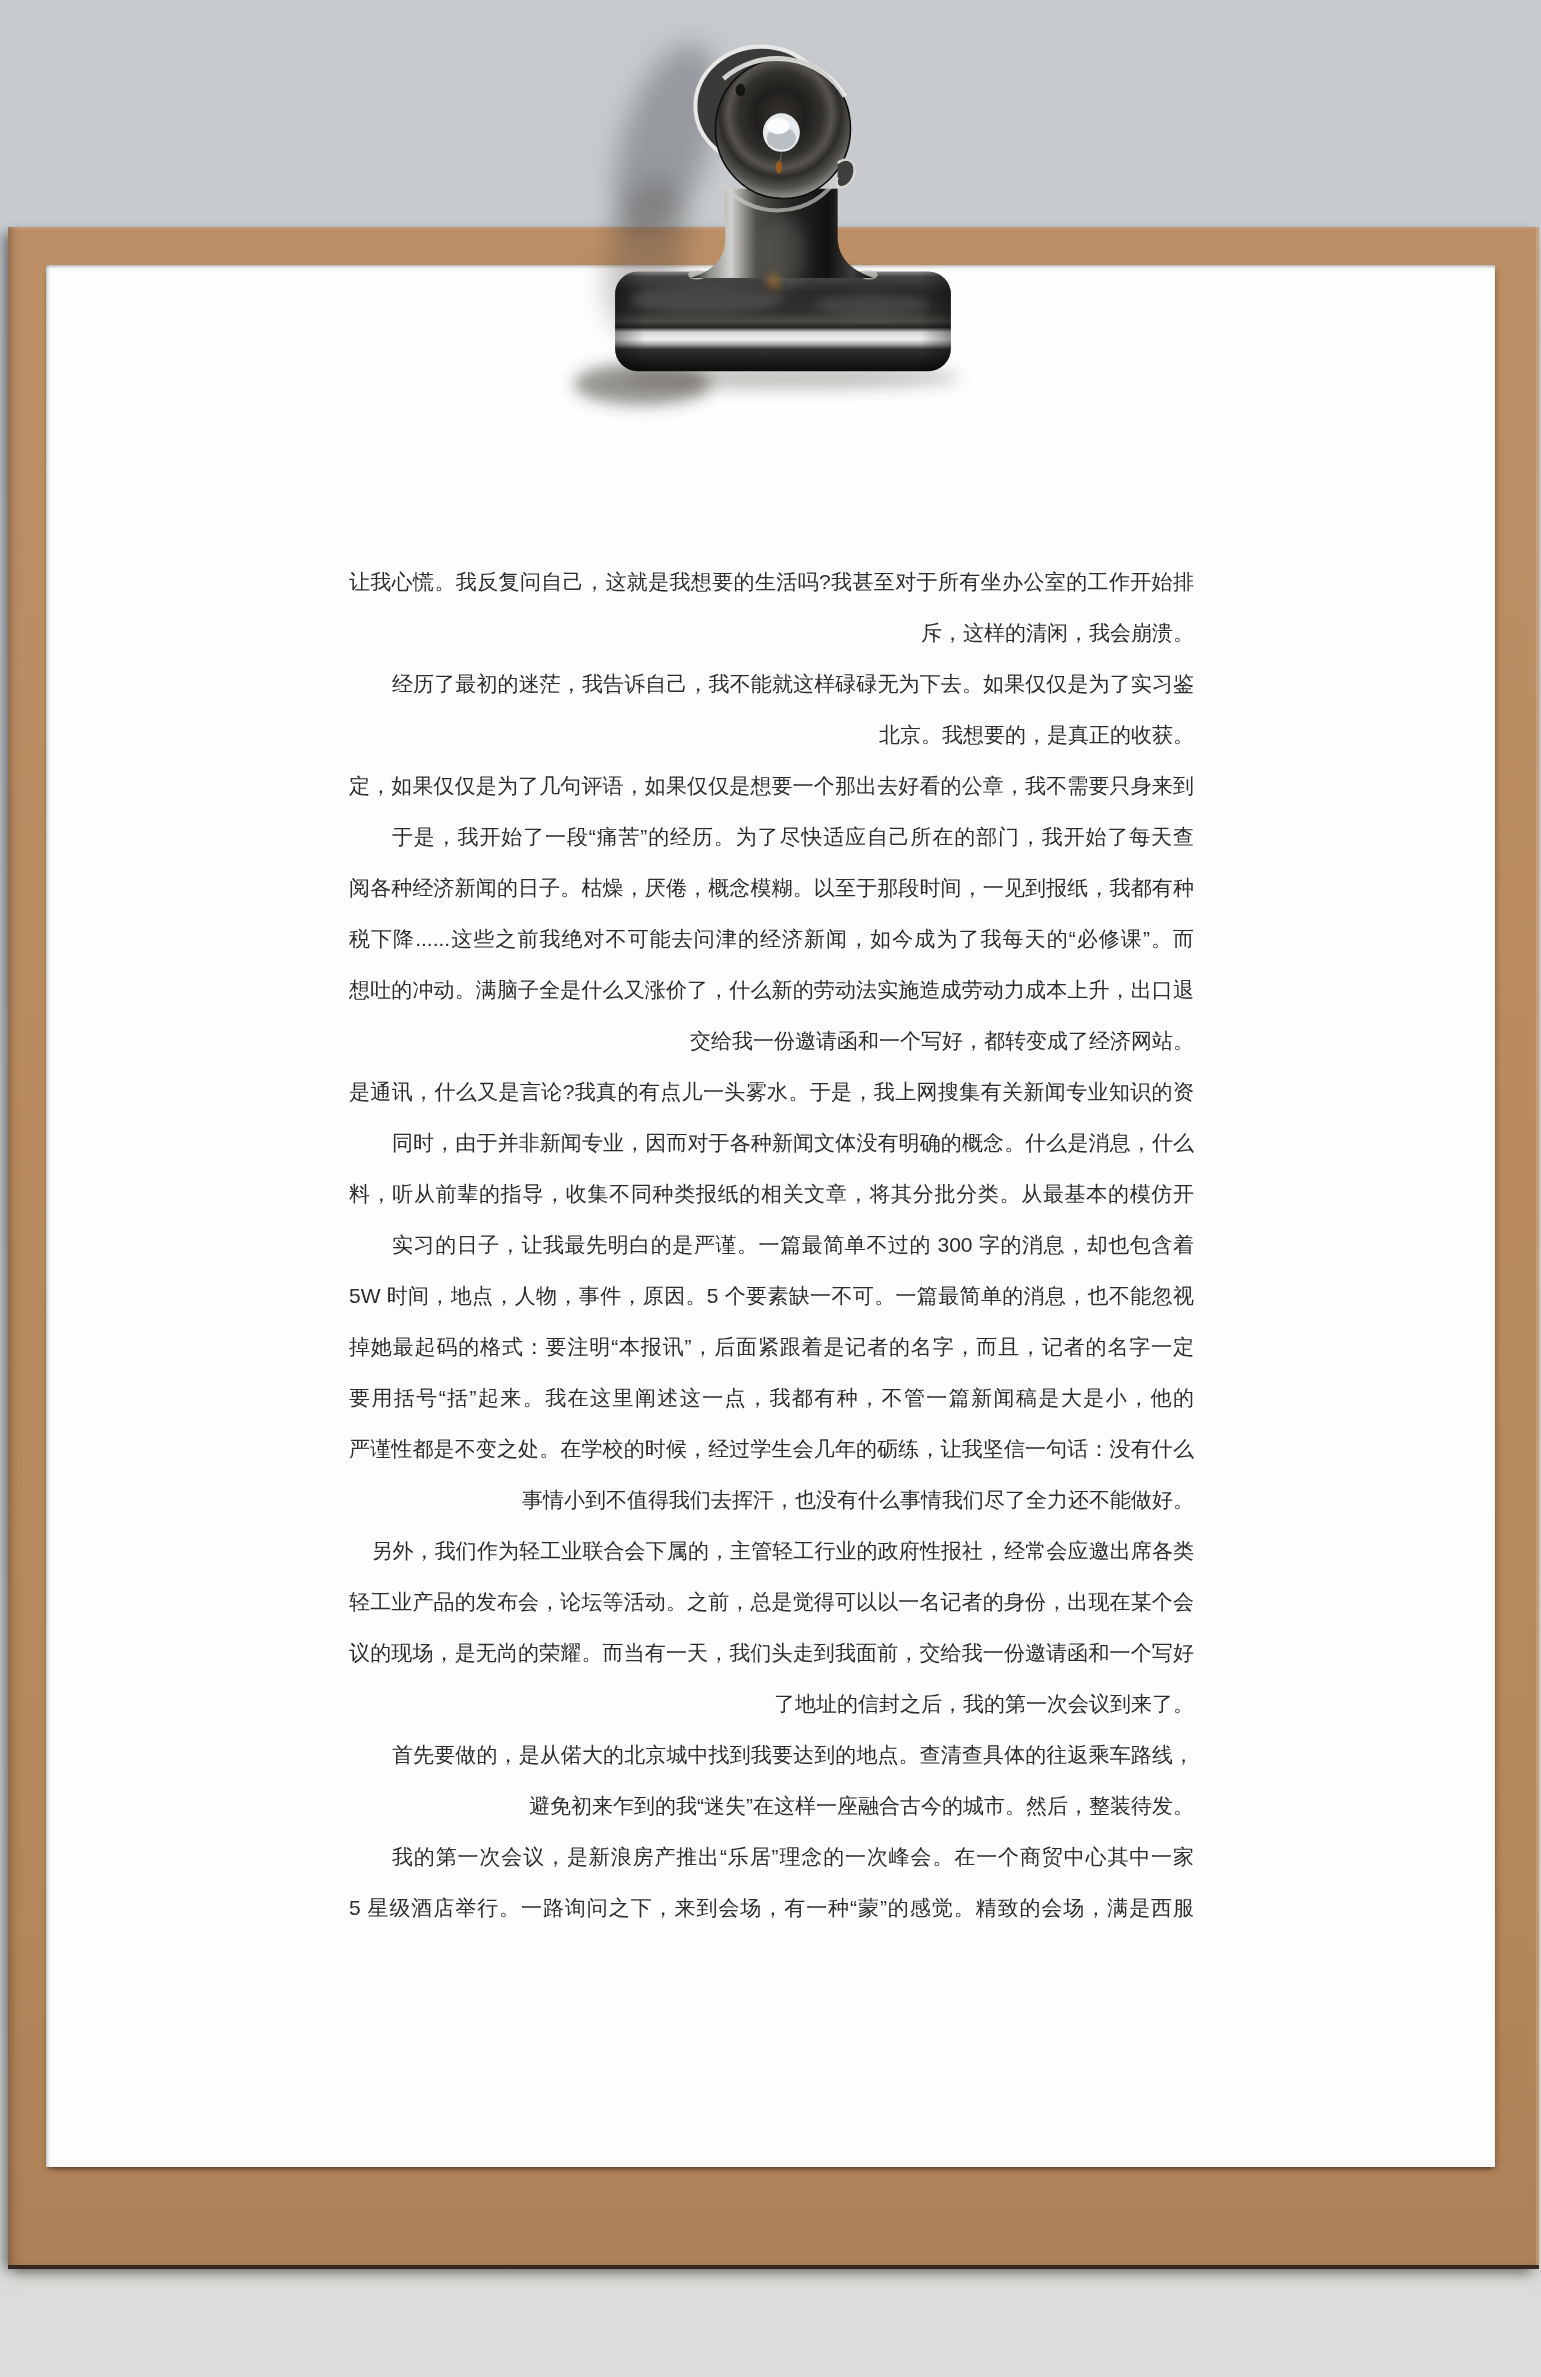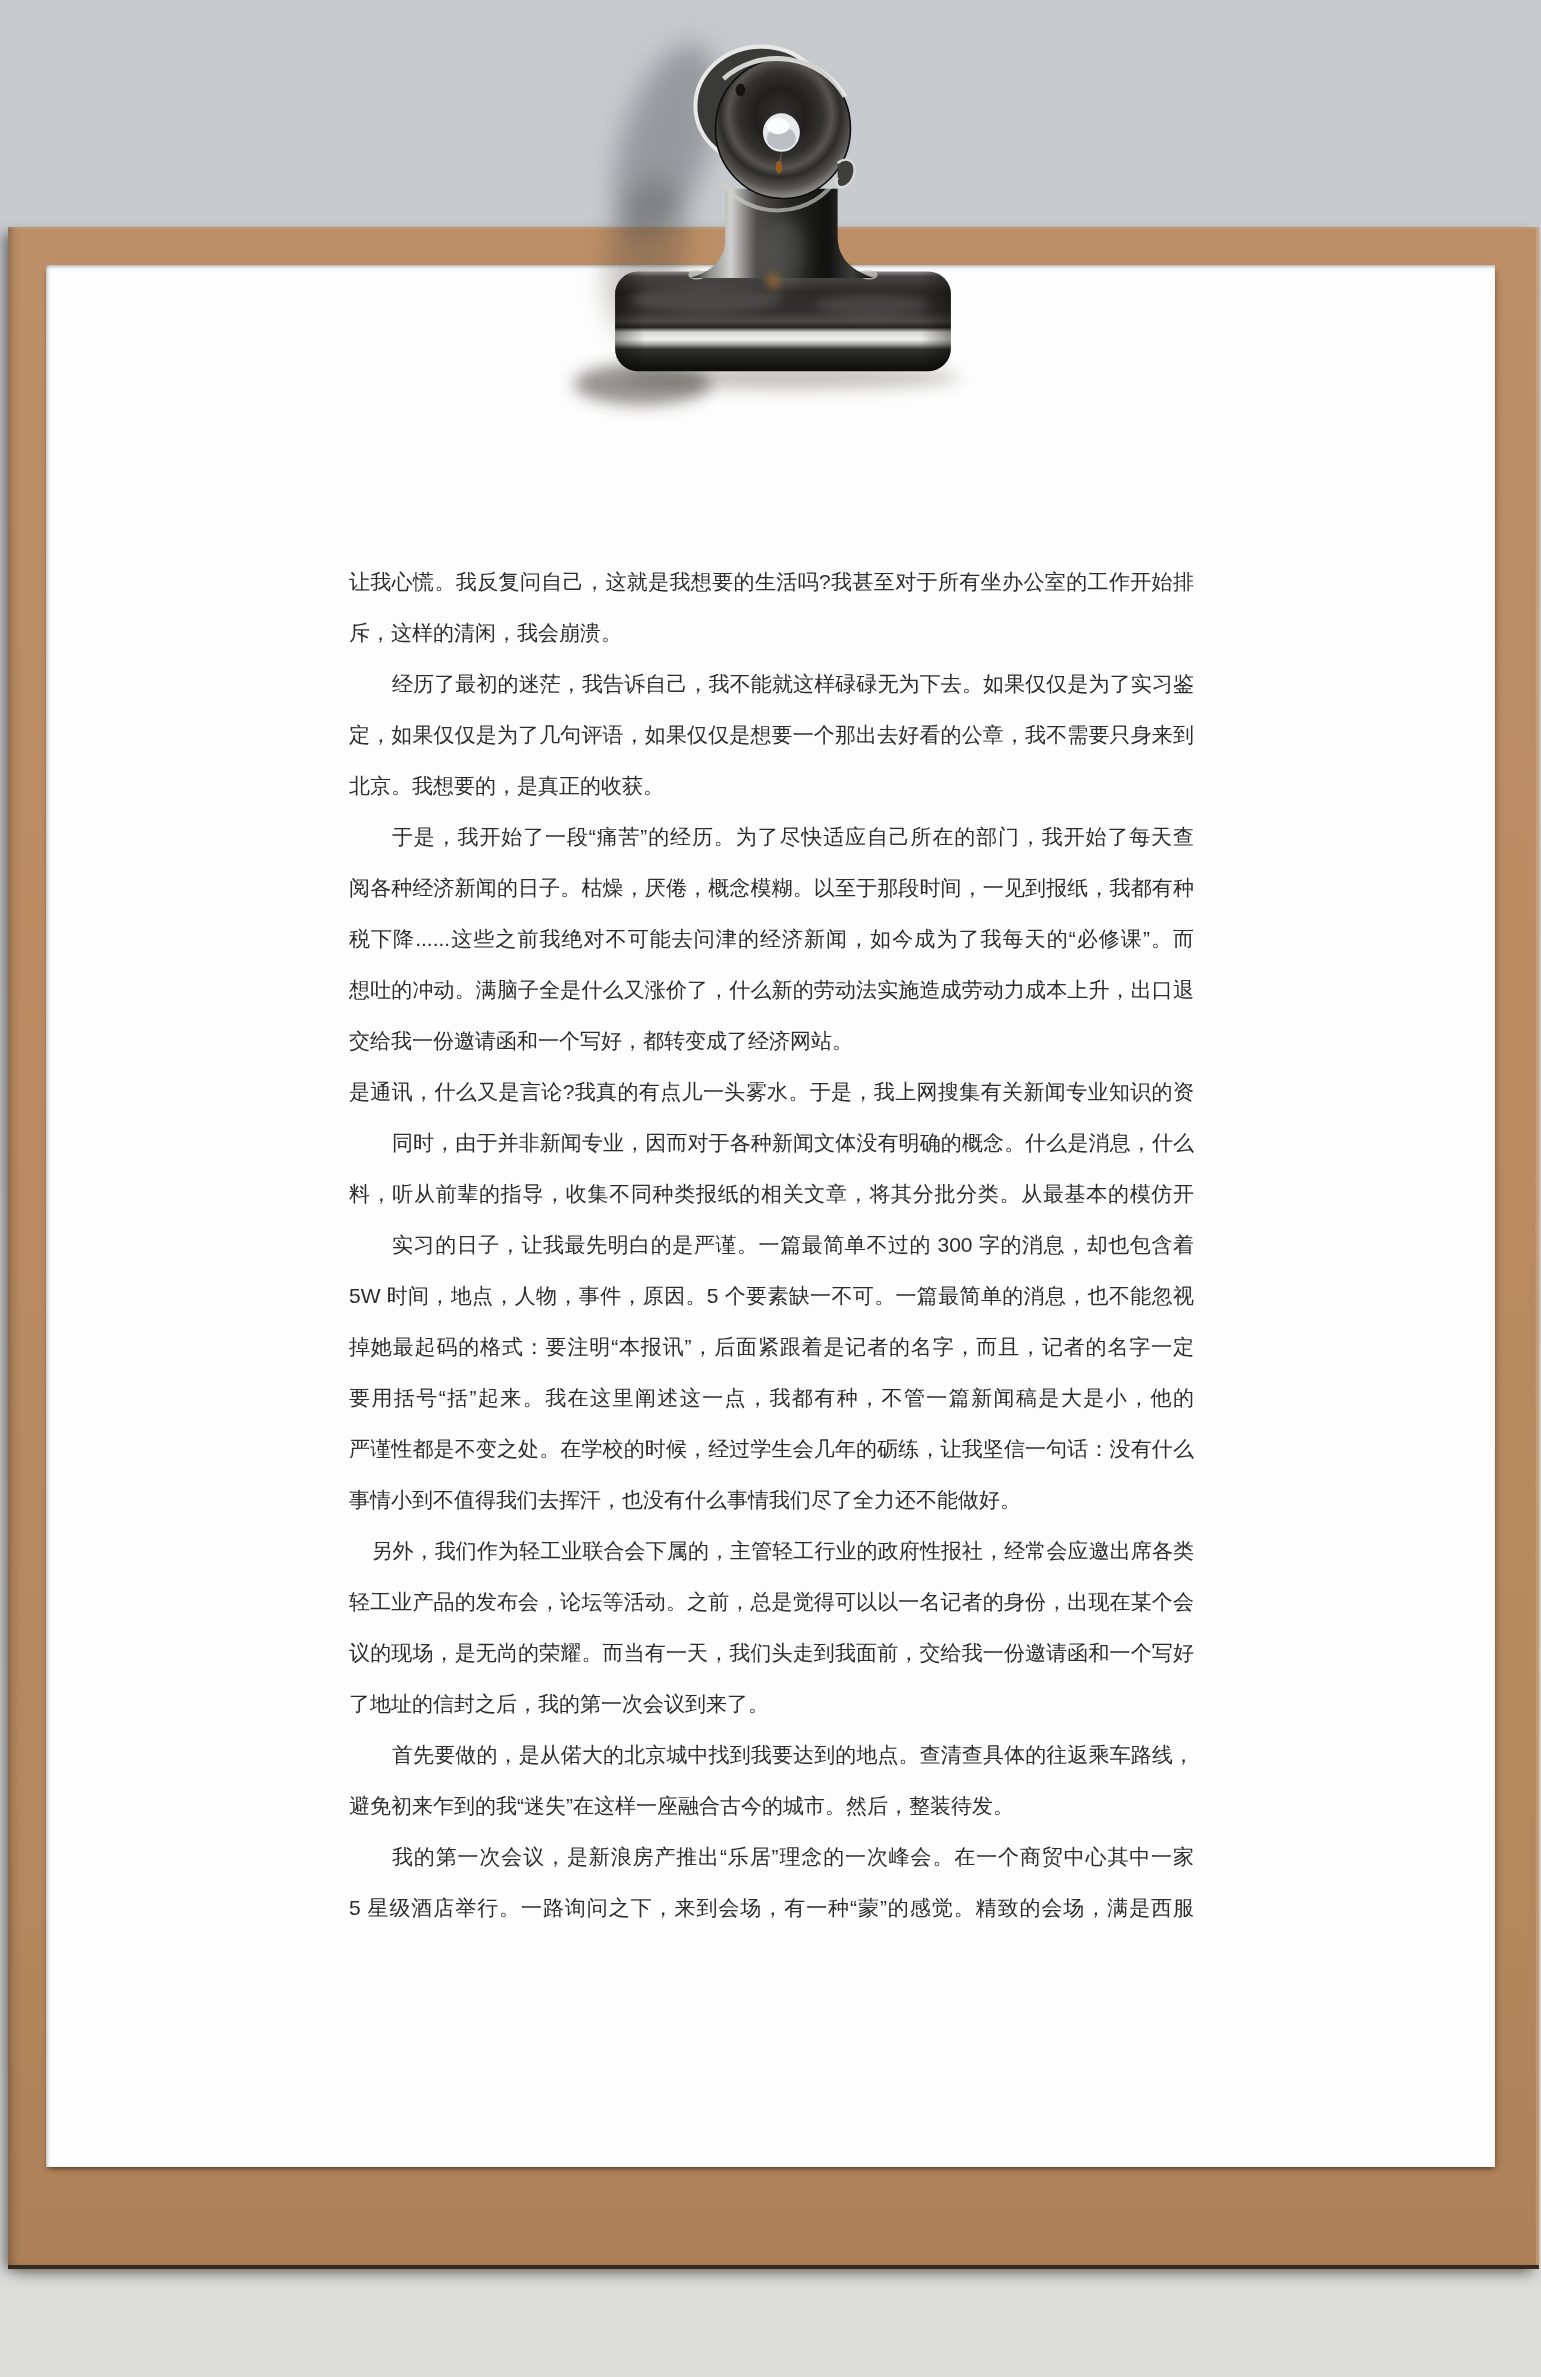--- a/index.html
+++ b/index.html
@@ -42,21 +42,21 @@
     left: 303px; top: 291px;
     width: 845px;
     color: #2c2c2c;
     font-size: 21px;
     font-weight: 400;
   }
   .para { margin: 0; }
   .line {
     height: 51px;
     line-height: 51px;
-    text-align: left;
+    text-align: right;
     white-space: nowrap;
   }
   .line.full {
     text-align: justify;
     text-align-last: justify;
     text-justify: inter-ideograph;
     white-space: normal;
     overflow: hidden;
   }
   .clip-svg {
@@ -72,22 +72,22 @@
 
   <div class="clipboard">
     <div class="paper">
       <div class="doc-text" id="doc-text">
           <div class="para">
             <div class="line full">让我心慌。我反复问自己，这就是我想要的生活吗?我甚至对于所有坐办公室的工作开始排</div>
             <div class="line">斥，这样的清闲，我会崩溃。</div>
           </div>
           <div class="para">
             <div class="line full" style="padding-left: 43px; width: calc(100% - 43px);">经历了最初的迷茫，我告诉自己，我不能就这样碌碌无为下去。如果仅仅是为了实习鉴</div>
+            <div class="line">北京。我想要的，是真正的收获。</div>
             <div class="line full">定，如果仅仅是为了几句评语，如果仅仅是想要一个那出去好看的公章，我不需要只身来到</div>
-            <div class="line">北京。我想要的，是真正的收获。</div>
           </div>
           <div class="para">
             <div class="line full" style="padding-left: 43px; width: calc(100% - 43px);">于是，我开始了一段“痛苦”的经历。为了尽快适应自己所在的部门，我开始了每天查</div>
             <div class="line full">阅各种经济新闻的日子。枯燥，厌倦，概念模糊。以至于那段时间，一见到报纸，我都有种</div>
             <div class="line full">税下降......这些之前我绝对不可能去问津的经济新闻，如今成为了我每天的“必修课”。而</div>
             <div class="line full">想吐的冲动。满脑子全是什么又涨价了，什么新的劳动法实施造成劳动力成本上升，出口退</div>
             <div class="line">交给我一份邀请函和一个写好，都转变成了经济网站。</div>
           </div>
           <div class="para">
             <div class="line full">是通讯，什么又是言论?我真的有点儿一头雾水。于是，我上网搜集有关新闻专业知识的资</div>

